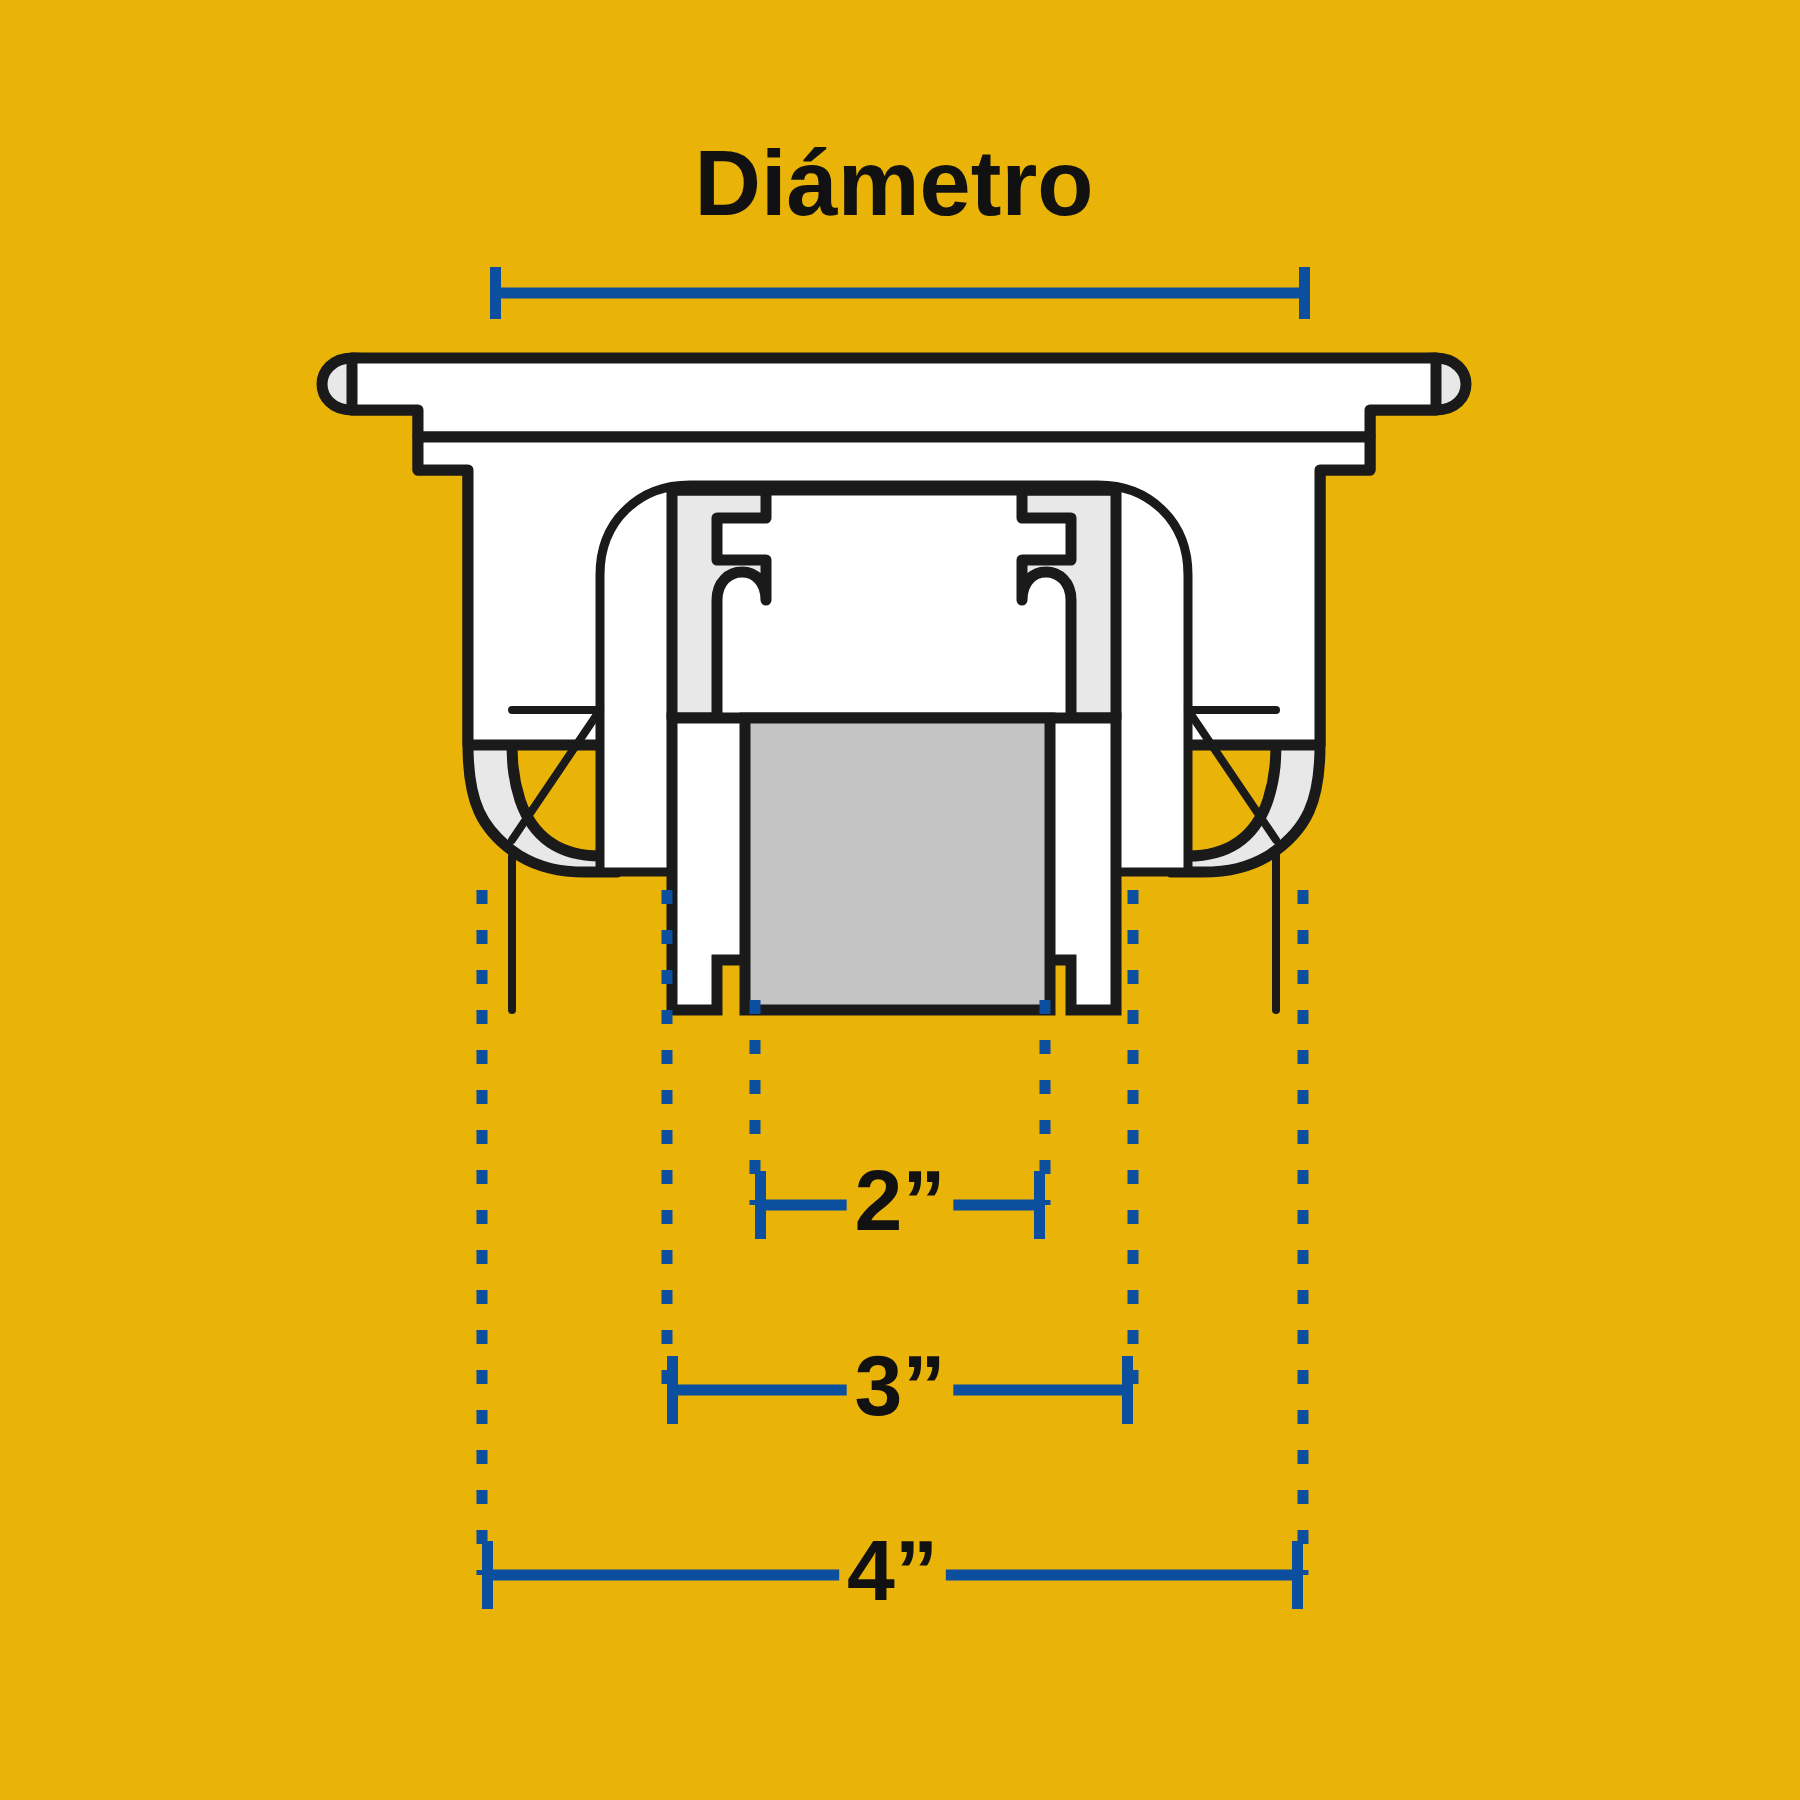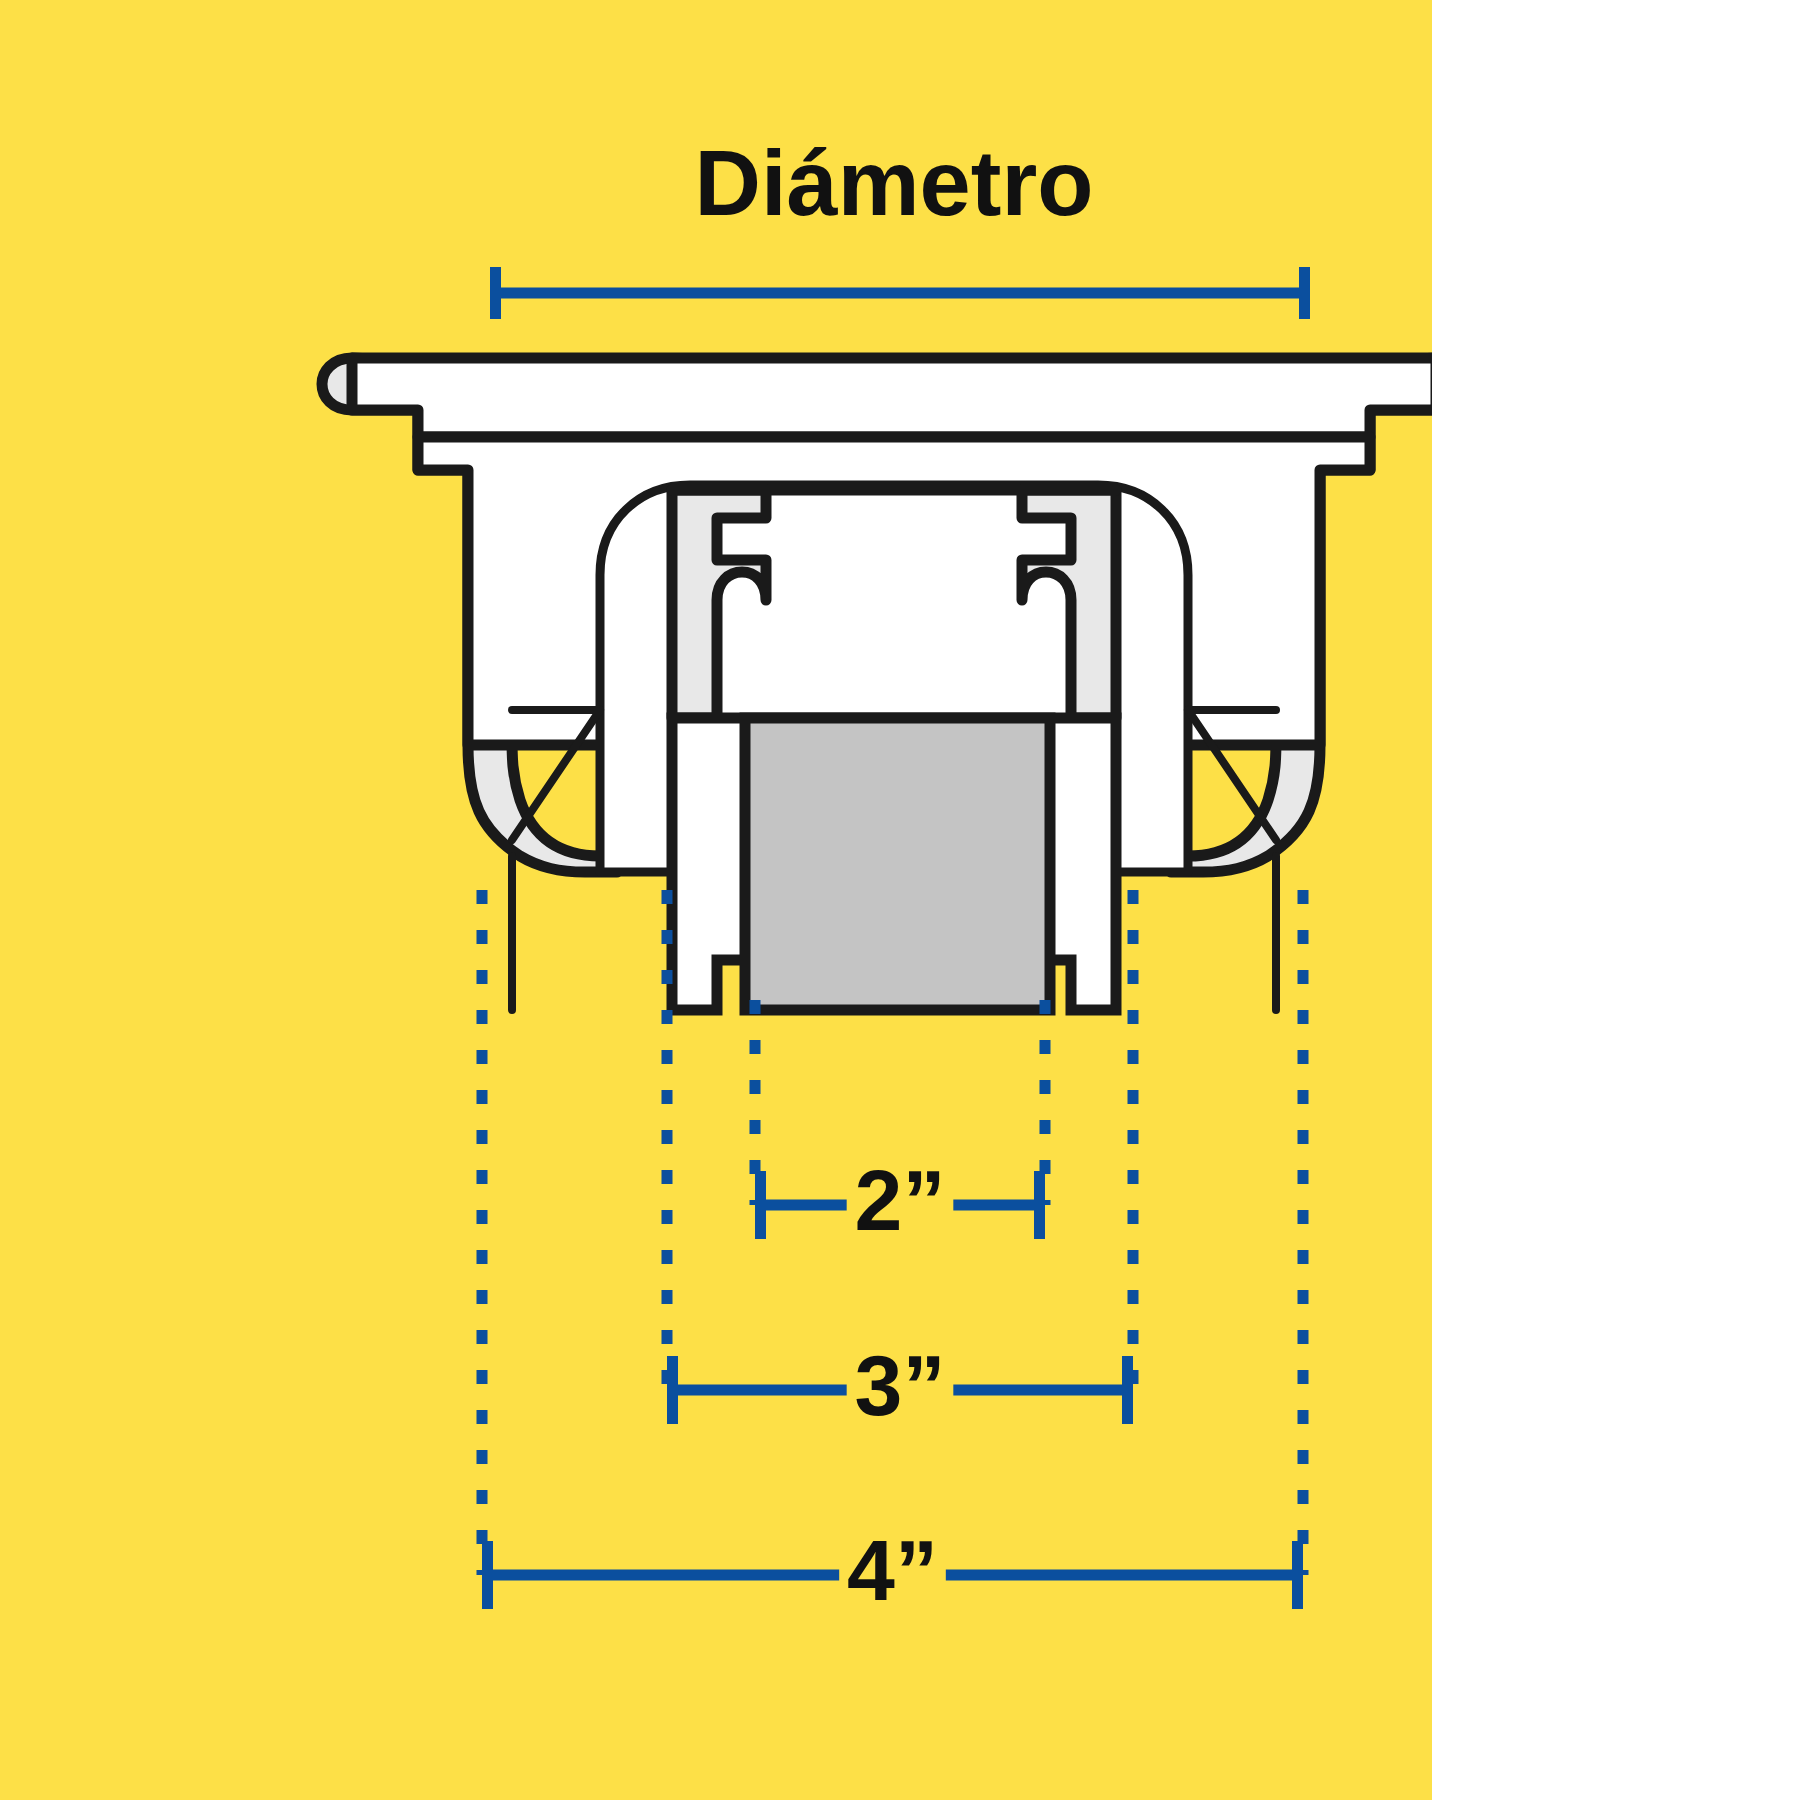--- a/index.html
+++ b/index.html
@@ -6,23 +6,23 @@
   html, body {
     margin: 0;
     padding: 0;
     background: #ffffff;
   }
   body {
     font-family: "Liberation Sans", "DejaVu Sans", sans-serif;
   }
   #stage {
     position: relative;
-    width: 1432px;
+    width: 1800px;
     height: 1800px;
-    background: #fde047;
+    background: #eab308;
     overflow: hidden;
   }
   #stage svg {
     display: block;
     width: 1800px;
     height: 1800px;
   }
   .dim-label {
     font-family: "Liberation Sans", "DejaVu Sans", sans-serif;
     font-weight: bold;

